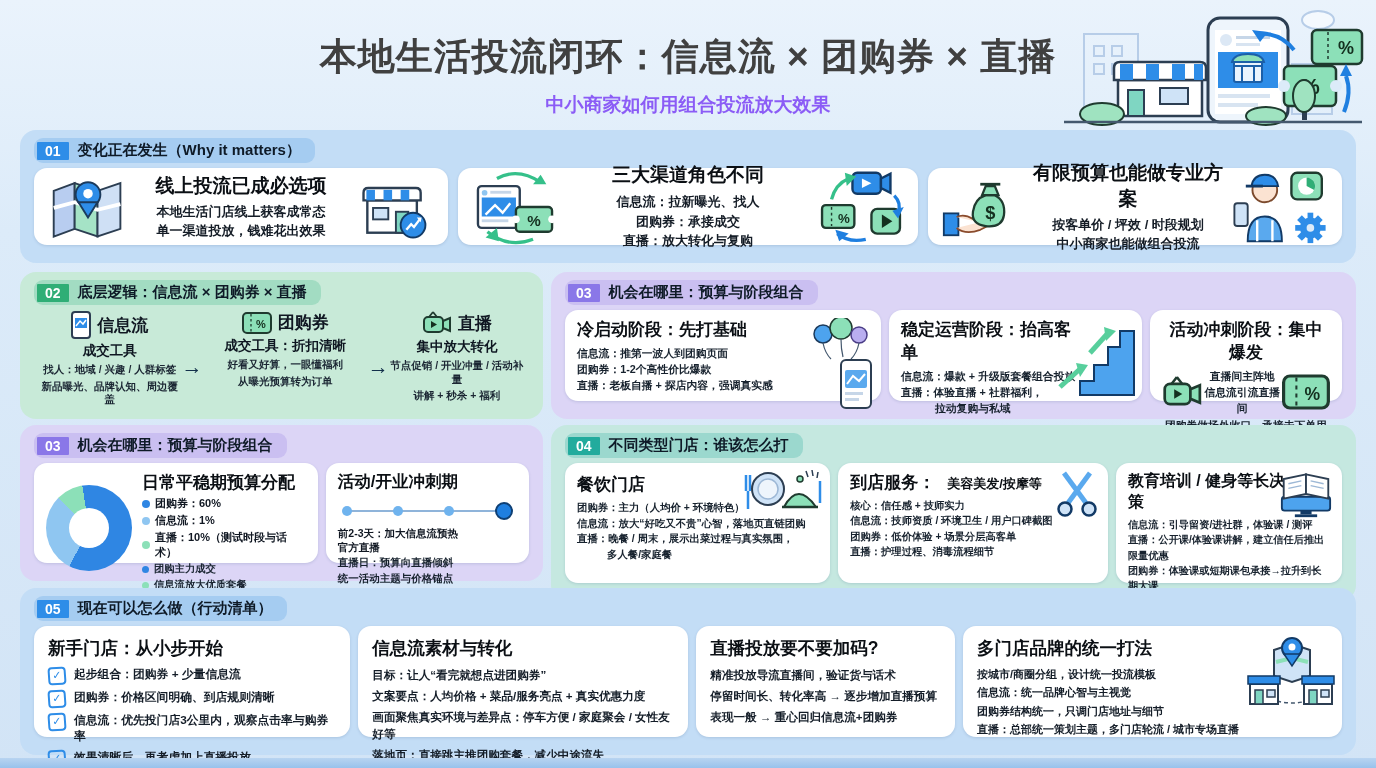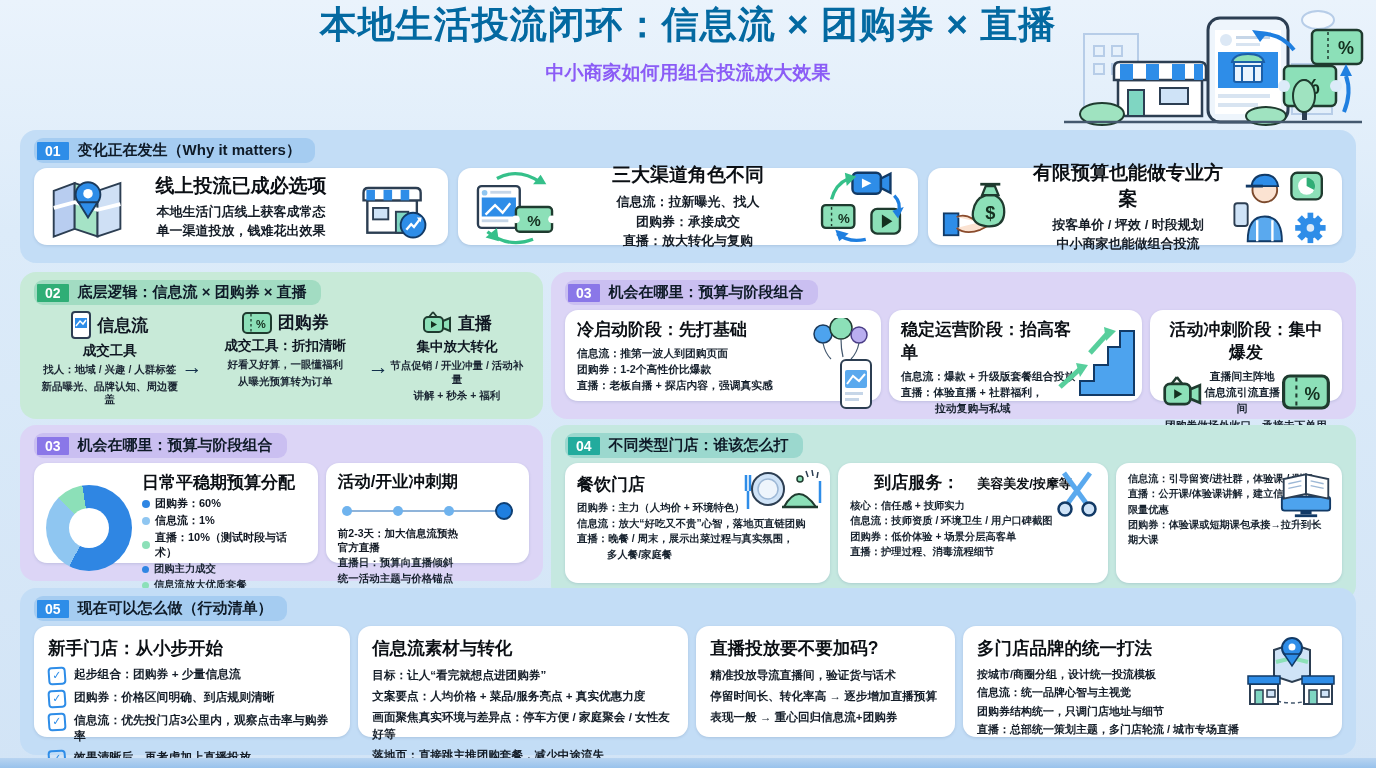--- a/index.html
+++ b/index.html
@@ -3,21 +3,21 @@
 <meta charset="utf-8">
 <style>
   html,body{margin:0;padding:0;}
   body{
     width:1376px;height:768px;position:relative;overflow:hidden;
     font-family:"Liberation Sans","DejaVu Sans",sans-serif;
     background:linear-gradient(#eaf3fc 0%,#dcebf9 30%,#d2e4f6 100%);
     color:#101722;
   }
   .hdr{position:absolute;left:0;top:0;width:1376px;text-align:center;}
-  .title{font-size:37px;font-weight:800;letter-spacing:1px;color:#0369a1;}
+  .title{margin-top:32px;font-size:37px;font-weight:800;letter-spacing:1px;color:#404040;}
   .subtitle{margin-top:10px;font-size:19px;font-weight:700;color:#8b5cf6;}
   .hero{position:absolute;right:8px;top:4px;}
 
   .sec{position:absolute;border-radius:16px;padding:8px 14px;box-sizing:border-box;}
   .s1bg{background:#c3ddf6}.s2bg{background:#c8ead8}.s3bg{background:#dcd5f6}
   .s4bg{background:#c5e8e0}.s5bg{background:#c3ddf6}
 
   .pill{display:inline-flex;align-items:center;gap:9px;border-radius:9px;padding:3px 14px 3px 3px;}
   .badge{border-radius:1px;padding:1px 8px;font-size:14px;font-weight:800;color:#fff;}
   .pill-t{font-size:15px;font-weight:800;color:#0e1a27;}
@@ -445,36 +445,37 @@
         <circle cx="28" cy="22" r="16" fill="#cfe3f7" stroke="#2c3e52" stroke-width="2"></circle>
         <circle cx="28" cy="22" r="10" fill="#eef5fc" stroke="#9db8d6" stroke-width="1.5"></circle>
         <path d="M44 40 q14-26 32 0 z" fill="#8ce0b8" stroke="#1f3b2f" stroke-width="2"></path>
         <path d="M42 40 h36" stroke="#1f3b2f" stroke-width="2.5"></path>
         <circle cx="60" cy="12" r="3" fill="#8ce0b8" stroke="#1f3b2f" stroke-width="1.5"></circle>
         <path d="M66 4 l2 6 M72 3 l1 6 M78 5 l-1 6" stroke="#2c3e52" stroke-width="1.5"></path>
         <path d="M80 14 v22" stroke="#2e8de8" stroke-width="2.5"></path>
       </svg>
     </div>
     <div class="card kcard" style="flex:1.07">
-      <div style="display:flex;align-items:baseline;gap:18px;justify-content:center;">
+      <div style="display:flex;align-items:baseline;gap:12px;">
         <span class="kt" style="font-size:17px">到店服务：</span>
         <span class="kt" style="font-size:13px">美容美发/按摩等</span>
       </div>
       <div class="kln" style="font-size:10.3px">核心：信任感 + 技师实力</div>
       <div class="kln" style="font-size:10.3px">信息流：技师资质 / 环境卫生 / 用户口碑截图</div>
       <div class="kln" style="font-size:10.3px">团购券：低价体验 + 场景分层高客单</div>
       <div class="kln" style="font-size:10.3px">直播：护理过程、消毒流程细节</div>
       <svg class="icon-abs" style="right:8px;top:6px" width="46" height="48" viewBox="0 0 46 48">
         <path d="M10 4 L32 34" stroke="#5aa9ee" stroke-width="5"></path>
         <path d="M36 4 L14 34" stroke="#5aa9ee" stroke-width="5"></path>
         <circle cx="11" cy="40" r="6.5" fill="#cfe3f7" stroke="#123a66" stroke-width="2.5"></circle>
         <circle cx="35" cy="40" r="6.5" fill="#cfe3f7" stroke="#123a66" stroke-width="2.5"></circle>
       </svg>
     </div>
     <div class="card kcard" style="flex:0.88">
+      <div class="kt" style="font-size:16px;width:170px">教育培训 / 健身等长决策</div>
       <div class="kln" style="font-size:10.2px">信息流：引导留资/进社群，体验课 / 测评</div>
       <div class="kln" style="font-size:10.2px">直播：公开课/体验课讲解，建立信任后推出限量优惠</div>
       <div class="kln" style="font-size:10.2px">团购券：体验课或短期课包承接→拉升到长期大课</div>
       <svg class="icon-abs" style="right:6px;top:4px" width="60" height="52" viewBox="0 0 64 56">
         <rect x="6" y="32" width="52" height="15" rx="3" fill="#4da3ee" stroke="#123a66" stroke-width="2"></rect>
         <rect x="26" y="47" width="12" height="4" fill="#123a66"></rect>
           <rect x="20" y="51" width="24" height="3" fill="#123a66"></rect>
         <polygon points="32,8 8,13 8,34 32,29" fill="#ffffff" stroke="#2c3e52" stroke-width="2"></polygon>
         <polygon points="32,8 56,13 56,34 32,29" fill="#ffffff" stroke="#2c3e52" stroke-width="2"></polygon>
         <path d="M13 18 l14-3 M13 23 l14-3 M37 15 l14 3 M37 20 l14 3" stroke="#9db8d6" stroke-width="1.5"></path>

